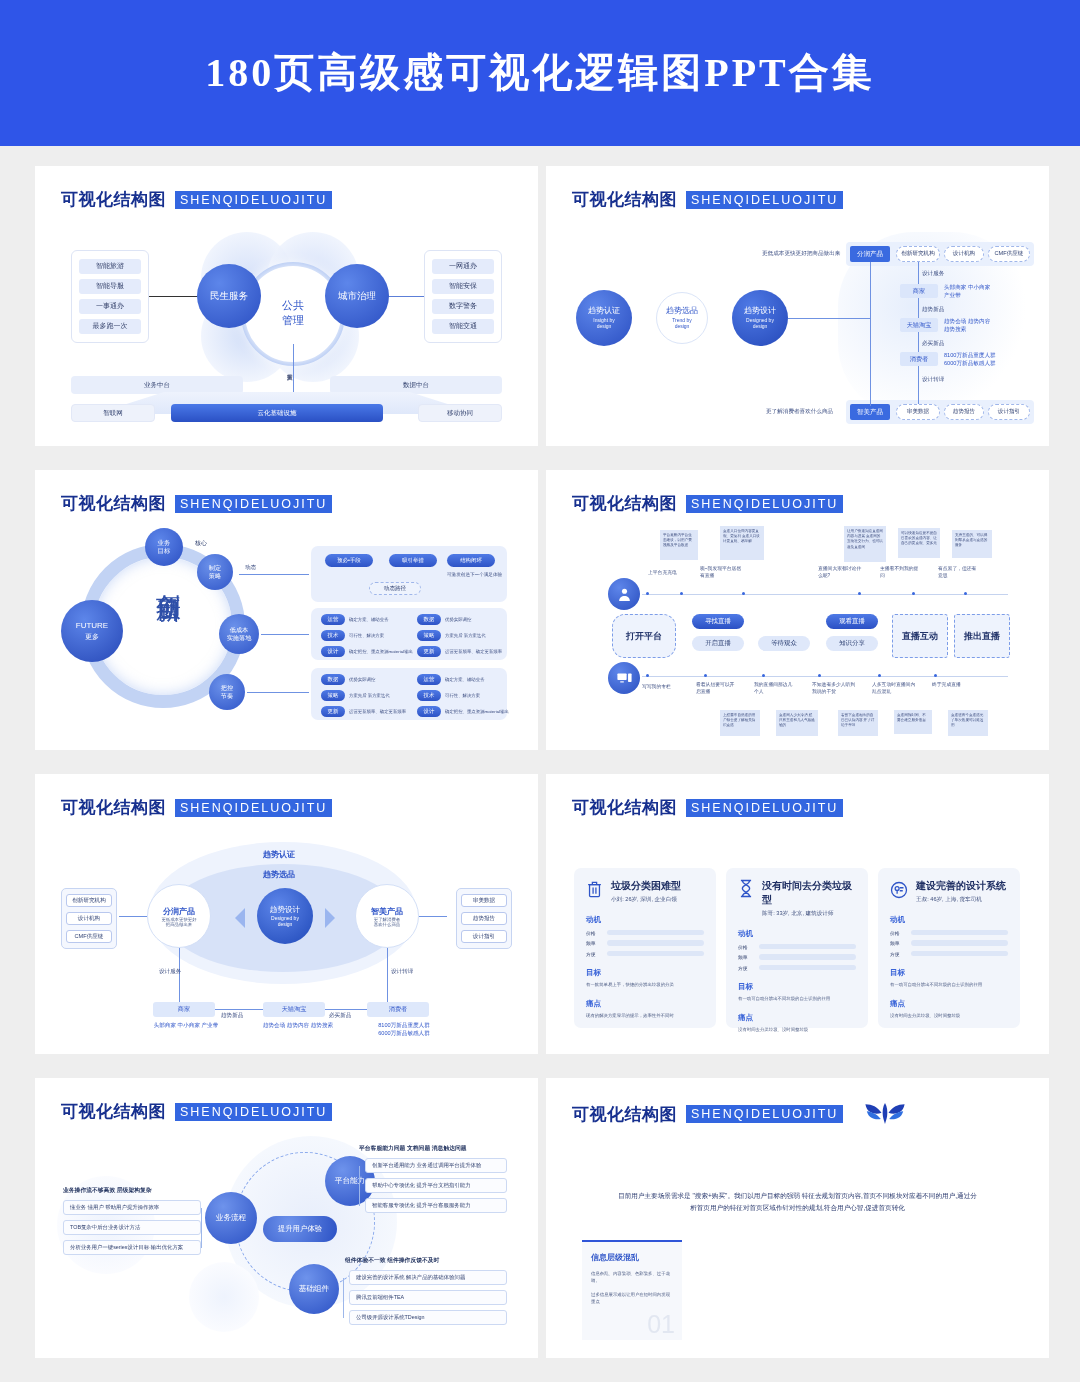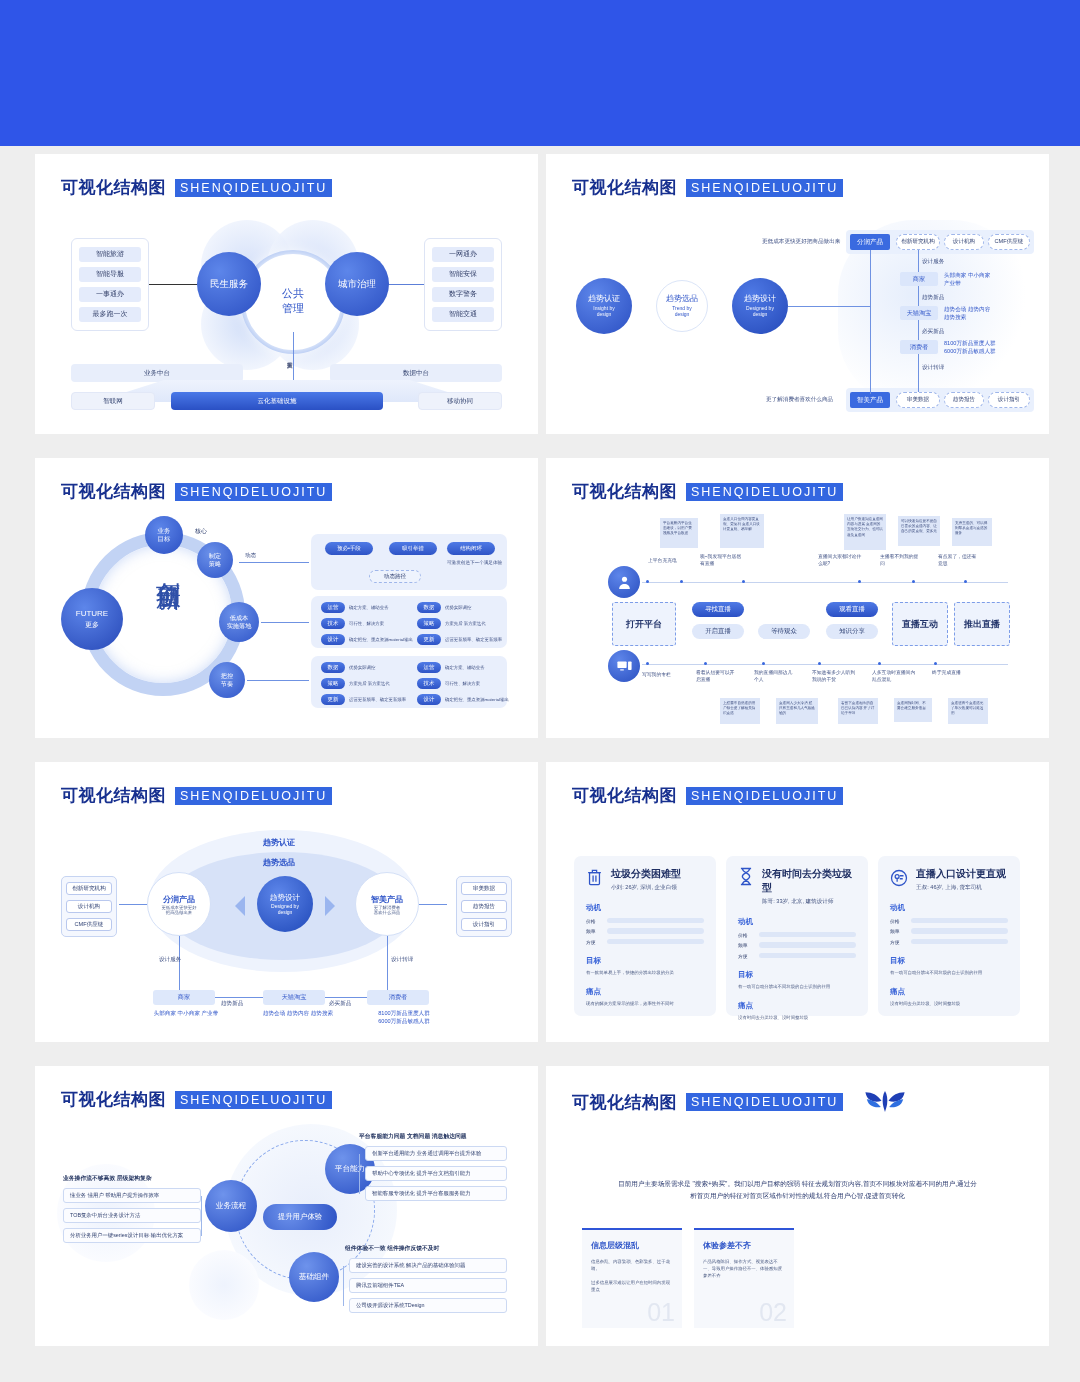--- a/index.html
+++ b/index.html
@@ -26,21 +26,21 @@
     margin-top: 6px;
     font-family: "Liberation Serif", "DejaVu Serif", serif;
   }
   .banner-sub span.sep { font-weight: 400; padding: 0 8px; }
 
   .grid {
     display: grid;
     grid-template-columns: 503px 503px;
     grid-template-rows: repeat(4, 280px);
     gap: 24px 8px;
-    padding: 8px 35px 0 35px;
+    padding: 20px 35px 0 35px;
   }
   .slide {
     background: #ffffff;
     position: relative;
     overflow: hidden;
   }
   .slide-head {
     position: absolute; top: 22px; left: 26px;
     display: flex; align-items: center; gap: 9px;
   }
@@ -226,20 +226,21 @@
   .s8-p { font-size: 4.4px; color: #4a5a82; line-height: 1.6; margin-top: 7px; }
   .s8-n {
     position: absolute; right: 7px; bottom: 1px;
     font-size: 25px; color: #e2e7f1; font-weight: 300;
   }
 </style>
 </head>
 <body>
 
 <div class="banner">
+  <div class="banner-title">180页高级感可视化逻辑图PPT合集</div>
 </div>
 
 <div class="grid">
 
   <div class="slide">
     <div class="slide-head">
       <span class="cn">可视化结构图</span>
       <span class="en">SHENQIDELUOJITU</span>
     </div>
     <div class="stage">
@@ -462,21 +463,21 @@
       <div class="dot" style="left:352px;top:70px;"></div>
       <div class="dot" style="left:404px;top:70px;"></div>
 
       <div class="s4-ic" style="left:48px;top:56px;">
         <svg width="17" height="17" viewBox="0 0 24 24" fill="#fff">
             <circle cx="12" cy="7.5" r="3.6"></circle>
             <path d="M4.5 21c0-4.2 3.4-6.8 7.5-6.8S19.5 16.8 19.5 21z"></path>
           </svg>
       </div>
 
-      <div class="s4-big" style="left:52px;top:92px;width:64px;height:44px;border-radius:3px;">打开平台</div>
+      <div class="s4-big" style="left:52px;top:92px;width:64px;height:44px;border-radius:13px;">打开平台</div>
       <div class="s4-step" style="left:132px;top:92px;width:52px;height:15px;background:linear-gradient(180deg,#4f7ae6,#2b50c4);color:#fff;">寻找直播</div>
       <div class="s4-step" style="left:266px;top:92px;width:52px;height:15px;background:linear-gradient(180deg,#4f7ae6,#2b50c4);color:#fff;">观看直播</div>
       <div class="s4-step" style="left:132px;top:114px;width:52px;height:15px;background:#dfe8fa;color:#2c3f72;">开启直播</div>
       <div class="s4-step" style="left:198px;top:114px;width:52px;height:15px;background:#dfe8fa;color:#2c3f72;">等待观众</div>
       <div class="s4-step" style="left:266px;top:114px;width:52px;height:15px;background:#dfe8fa;color:#2c3f72;">知识分享</div>
       <div class="s4-big" style="left:332px;top:92px;width:56px;height:44px;border-radius:3px;">直播互动</div>
       <div class="s4-big" style="left:394px;top:92px;width:56px;height:44px;border-radius:3px;">推出直播</div>
 
       <div class="hline" style="left:82px;top:154px;width:366px;background:#c5d3ef;"></div>
       <div class="dot" style="left:86px;top:152px;"></div>
@@ -647,21 +648,21 @@
       <div class="s6-card" style="left:318px;">
         <div style="display:flex;align-items:center;gap:8px;">
           <span>
             <svg width="18" height="18" viewBox="0 0 24 24" fill="none" stroke="#2f55c8" stroke-width="1.7">
               <circle cx="12" cy="12" r="10"></circle>
                 <circle cx="9.5" cy="10" r="2.6"></circle>
                 <path d="M13 9h5M13 13h4M9.5 13v4"></path>
             </svg>
           </span>
           <div>
-            <div class="s6-title">直播入口设计更直观</div>
+            <div class="s6-title">建设完善的设计系统</div>
             <div class="s6-meta">王叔: 46岁, 上海, 货车司机</div>
           </div>
         </div>
         <div class="s6-sec">动机</div>
         <div class="s6-row">
           <span class="s6-rl">价格</span>
           <span class="s6-track"><span class="s6-fill" style="width:11%"></span></span>
         </div>
         <div class="s6-row">
           <span class="s6-rl">频率</span>
@@ -732,21 +733,16 @@
     </div>
     <div class="stage">
       <div class="s8-intro">目前用户主要场景需求是 "搜索+购买"。我们以用户目标的强弱 特征去规划首页内容,首页不同板块对应着不同的用户,通过分析首页用户的特征对首页区域作针对性的规划,符合用户心智,促进首页转化</div>
 
       <div class="s8-card" style="left:22px;">
         <div class="s8-h">信息层级混乱</div>
         <div class="s8-p">信息杂乱、内容繁琐、色彩繁多、过于花哨。</div>
         <div class="s8-p">过多信息展示难以让用户在短时间内发现重点</div>
         <div class="s8-n">01</div>
       </div>
-      <div class="s8-card" style="left:134px;">
-        <div class="s8-h">体验参差不齐</div>
-        <div class="s8-p">产品风格陈旧、操作方式、视觉表达不一、导致用户操作路径不一、体验感知度参差不齐</div>
-        <div class="s8-n">02</div>
-      </div>
     </div>
   </div>
 
 </div>
 
 </body></html>

